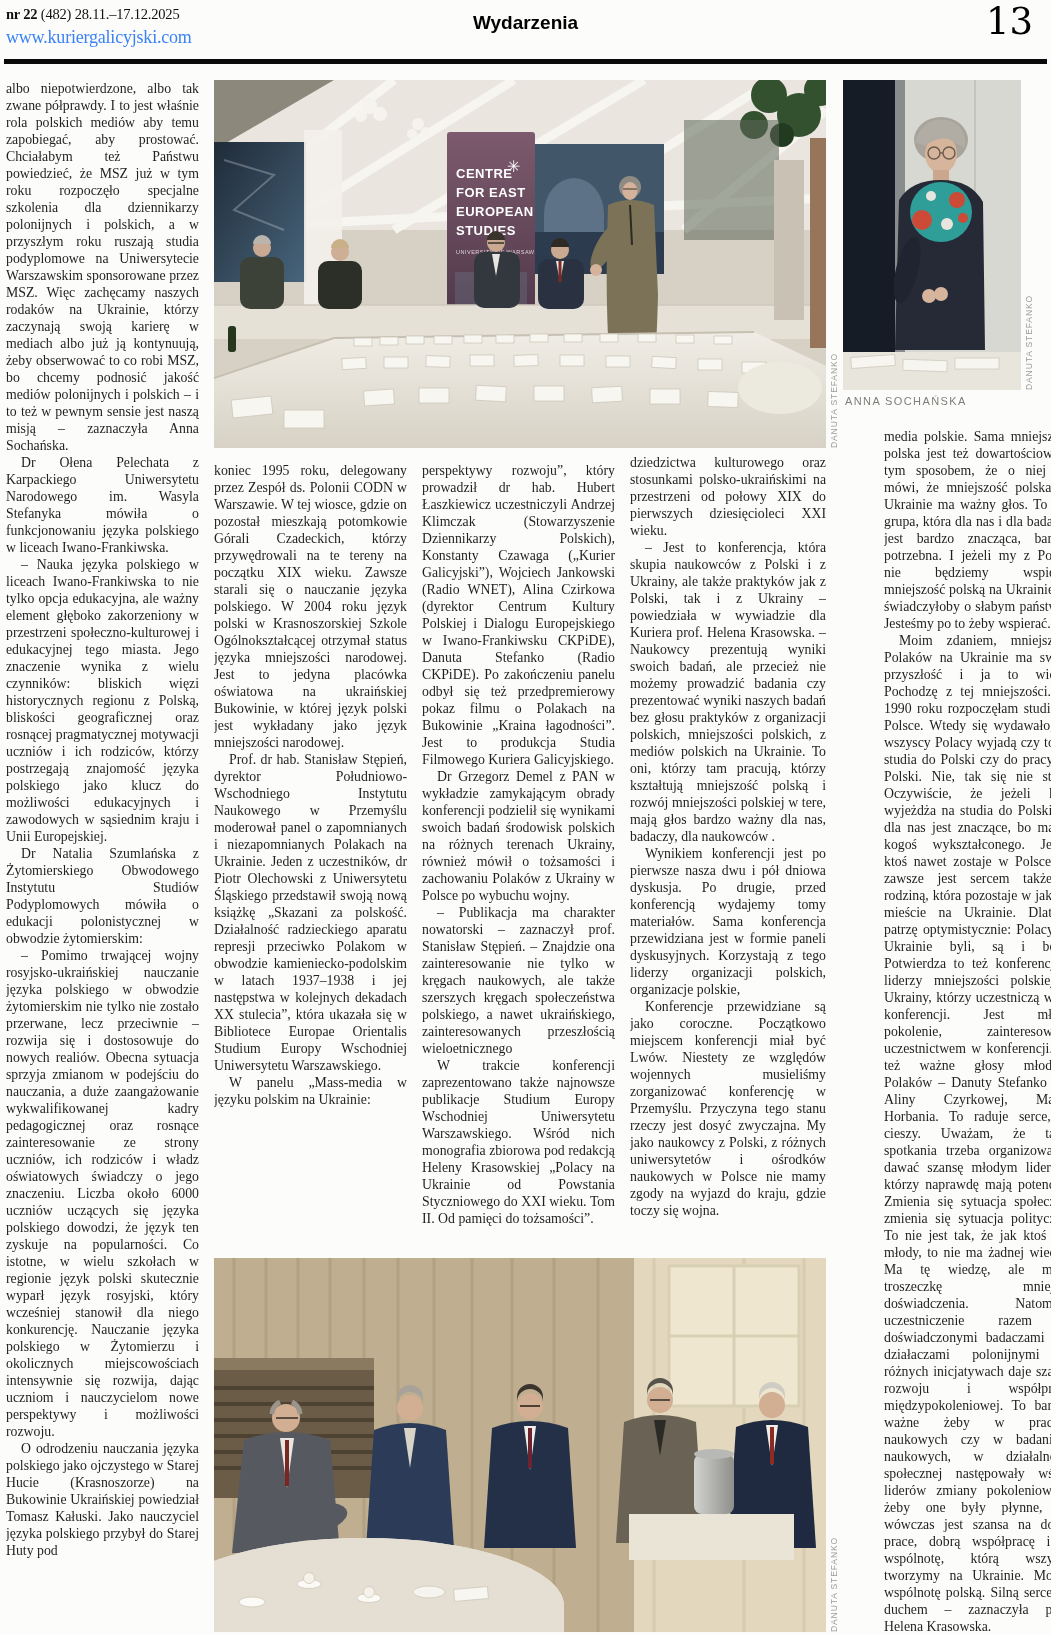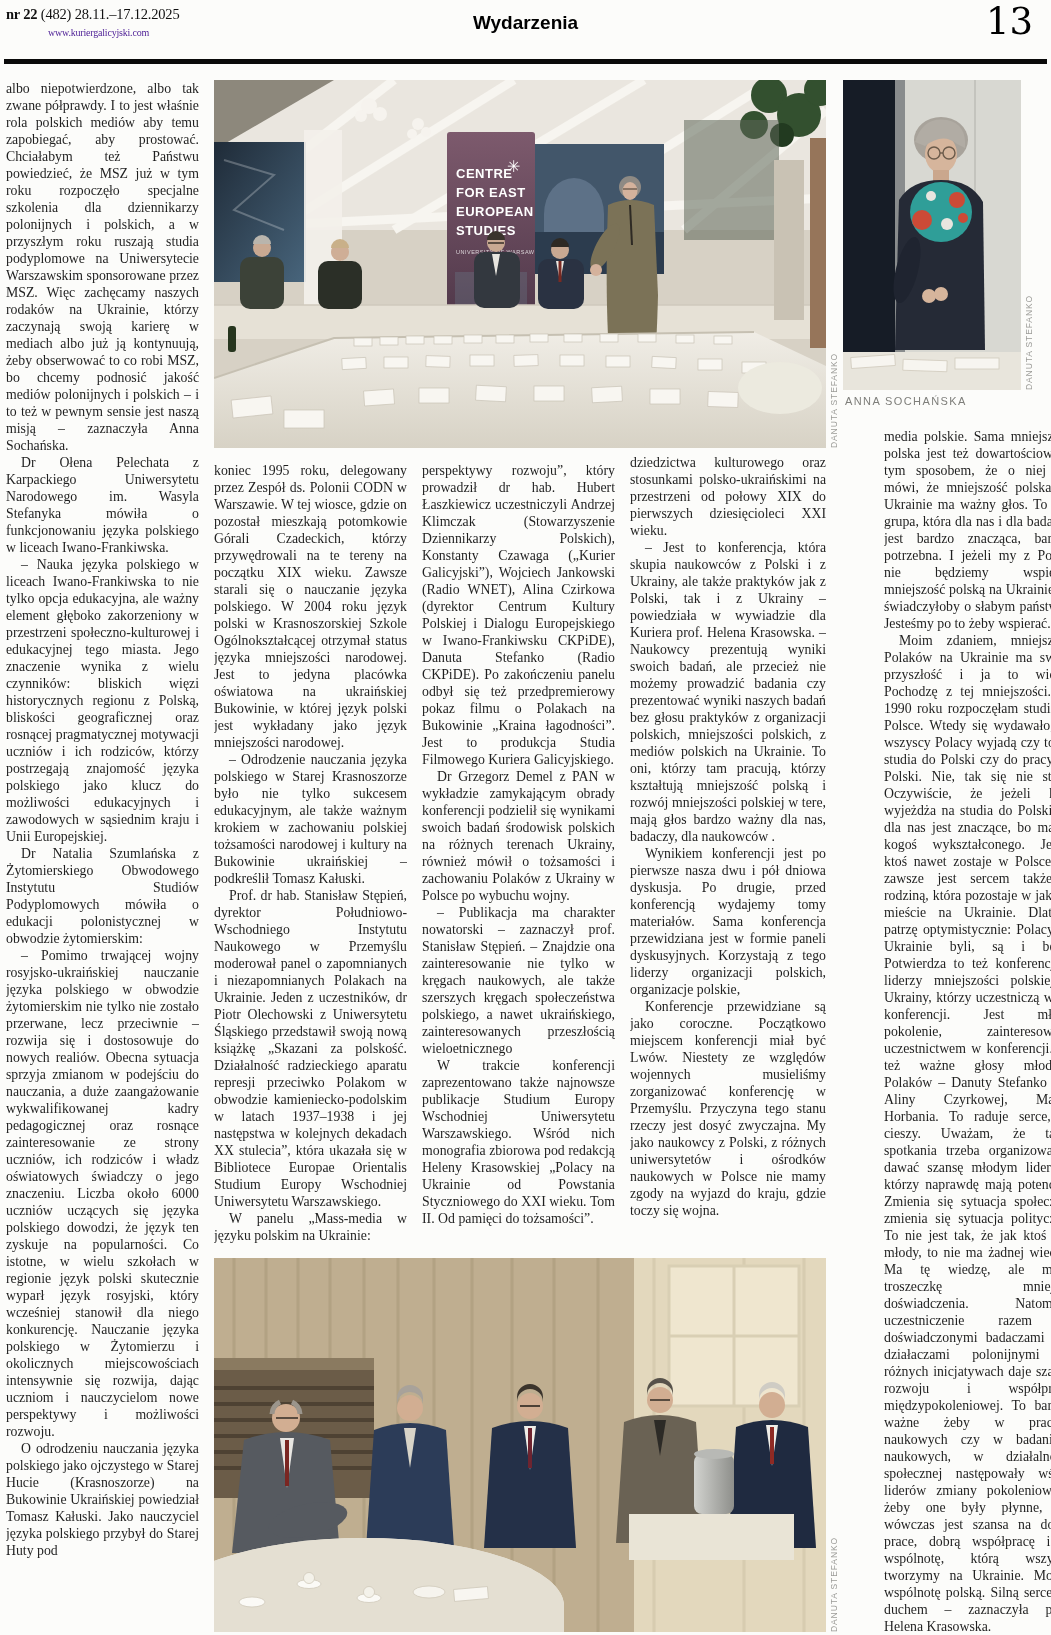--- a/index.html
+++ b/index.html
@@ -1,21 +1,21 @@
 <!DOCTYPE html>
 <html lang="pl"><head>
 <meta charset="utf-8">
 <style>
   html,body{margin:0;padding:0;background:#e8e8e8;}
   .page{position:relative;width:1051px;height:1635px;background:#fcfcfa;overflow:hidden;
         font-family:"Liberation Serif","DejaVu Serif",serif;}
   
   .hdr-issue{position:absolute;left:6px;top:6px;font-size:14.5px;color:#111;letter-spacing:-.2px;white-space:nowrap;}
   .hdr-issue b{font-weight:bold;}
-  .hdr-site{position:absolute;left:6px;top:27px;font-size:10px;color:#4c1d95;letter-spacing:-.2px;margin-left:42px;}
+  .hdr-site{position:absolute;left:6px;top:27px;font-size:18px;color:#3b82f6;letter-spacing:-.2px;}
   .hdr-section{position:absolute;left:0;right:0;top:12px;text-align:center;font-weight:bold;font-size:19px;color:#000;
                font-family:Liberation Sans, sans-serif;}
   .hdr-page{position:absolute;right:18px;top:0px;font-weight:normal;font-size:37px;color:#000;
             font-family:"DejaVu Serif",serif;}
   .hdr-rule{position:absolute;left:4px;right:4px;top:59px;height:5px;background:#0a0a0a;}
   
   .col{position:absolute;text-align:justify;color:#1f1f1f;font-size:13.8px;line-height:17px;overflow:hidden;
        font-family:"Liberation Serif","DejaVu Serif",serif;}
   .col p{margin:0;padding:0;}
   .col p + p{text-indent:15px;}
@@ -331,21 +331,20 @@
   <div class="col col1">
       <p>albo niepotwierdzone, albo tak zwane półprawdy. I to jest właśnie rola polskich mediów aby temu zapobiegać, aby prostować. Chciałabym też Państwu powiedzieć, że MSZ już w tym roku rozpoczęło specjalne szkolenia dla dziennikarzy polonijnych i polskich, a w przyszłym roku ruszają studia podyplomowe na Uniwersytecie Warszawskim sponsorowane przez MSZ. Więc zachęcamy naszych rodaków na Ukrainie, którzy zaczynają swoją karierę w mediach albo już ją kontynuują, żeby obserwować to co robi MSZ, bo chcemy podnosić jakość mediów polonijnych i polskich – i to też w pewnym sensie jest naszą misją – zaznaczyła Anna Sochańska.</p>
       <p>Dr Ołena Pelechata z Karpackiego Uniwersytetu Narodowego im. Wasyla Stefanyka mówiła o funkcjonowaniu języka polskiego w liceach Iwano-Frankiwska.</p>
       <p>– Nauka języka polskiego w liceach Iwano-Frankiwska to nie tylko opcja edukacyjna, ale ważny element głęboko zakorzeniony w przestrzeni społeczno-kulturowej i edukacyjnej tego miasta. Jego znaczenie wynika z wielu czynników: bliskich więzi historycznych regionu z Polską, bliskości geograficznej oraz rosnącej pragmatycznej motywacji uczniów i ich rodziców, którzy postrzegają znajomość języka polskiego jako klucz do możliwości edukacyjnych i zawodowych w sąsiednim kraju i Unii Europejskiej.</p>
       <p>Dr Natalia Szumlańska z Żytomierskiego Obwodowego Instytutu Studiów Podyplomowych mówiła o edukacji polonistycznej w obwodzie żytomierskim:</p>
       <p>– Pomimo trwającej wojny rosyjsko-ukraińskiej nauczanie języka polskiego w obwodzie żytomierskim nie tylko nie zostało przerwane, lecz przeciwnie – rozwija się i dostosowuje do nowych realiów. Obecna sytuacja sprzyja zmianom w podejściu do nauczania, a duże zaangażowanie wykwalifikowanej kadry pedagogicznej oraz rosnące zainteresowanie ze strony uczniów, ich rodziców i władz oświatowych świadczy o jego znaczeniu. Liczba około 6000 uczniów uczących się języka polskiego dowodzi, że język ten zyskuje na popularności. Co istotne, w wielu szkołach w regionie język polski skutecznie wyparł język rosyjski, który wcześniej stanowił dla niego konkurencję. Nauczanie języka polskiego w Żytomierzu i okolicznych miejscowościach intensywnie się rozwija, dając uczniom i nauczycielom nowe perspektywy i możliwości rozwoju.</p>
       <p>O odrodzeniu nauczania języka polskiego jako ojczystego w Starej Hucie (Krasnoszorze) na Bukowinie Ukraińskiej powiedział Tomasz Kałuski. Jako nauczyciel języka polskiego przybył do Starej Huty pod</p>
     </div>
   <div class="col col2">
       <p>koniec 1995 roku, delegowany przez Zespół ds. Polonii CODN w Warszawie. W tej wiosce, gdzie on pozostał mieszkają potomkowie Górali Czadeckich, którzy przywędrowali na te tereny na początku XIX wieku. Zawsze starali się o nauczanie języka polskiego. W 2004 roku język polski w Krasnoszorskiej Szkole Ogólnokształcącej otrzymał status języka mniejszości narodowej. Jest to jedyna placówka oświatowa na ukraińskiej Bukowinie, w której język polski jest wykładany jako język mniejszości narodowej.</p>
-      <p>– Odrodzenie nauczania języka polskiego w Starej Krasnoszorze było nie tylko sukcesem edukacyjnym, ale także ważnym krokiem w zachowaniu polskiej tożsamości narodowej i kultury na Bukowinie ukraińskiej – podkreślił Tomasz Kałuski.</p>
       <p>Prof. dr hab. Stanisław Stępień, dyrektor Południowo-Wschodniego Instytutu Naukowego w Przemyślu moderował panel o zapomnianych i niezapomnianych Polakach na Ukrainie. Jeden z uczestników, dr Piotr Olechowski z Uniwersytetu Śląskiego przedstawił swoją nową książkę „Skazani za polskość. Działalność radzieckiego aparatu represji przeciwko Polakom w obwodzie kamieniecko-podolskim w latach 1937–1938 i jej następstwa w kolejnych dekadach XX stulecia”, która ukazała się w Bibliotece Europae Orientalis Studium Europy Wschodniej Uniwersytetu Warszawskiego.</p>
       <p>W panelu „Mass-media w języku polskim na Ukrainie:</p>
     </div>
   <div class="col col3">
       <p>perspektywy rozwoju”, który prowadził dr hab. Hubert Łaszkiewicz uczestniczyli Andrzej Klimczak (Stowarzyszenie Dziennikarzy Polskich), Konstanty Czawaga („Kurier Galicyjski”), Wojciech Jankowski (Radio WNET), Alina Czirkowa (dyrektor Centrum Kultury Polskiej i Dialogu Europejskiego w Iwano-Frankiwsku CKPiDE), Danuta Stefanko (Radio CKPiDE). Po zakończeniu panelu odbył się też przedpremierowy pokaz filmu o Polakach na Bukowinie „Kraina łagodności”. Jest to produkcja Studia Filmowego Kuriera Galicyjskiego.</p>
       <p>Dr Grzegorz Demel z PAN w wykładzie zamykającym obrady konferencji podzielił się wynikami swoich badań środowisk polskich na różnych terenach Ukrainy, również mówił o tożsamości i zachowaniu Polaków z Ukrainy w Polsce po wybuchu wojny.</p>
       <p>– Publikacja ma charakter nowatorski – zaznaczył prof. Stanisław Stępień. – Znajdzie ona zainteresowanie nie tylko w kręgach naukowych, ale także szerszych kręgach społeczeństwa polskiego, a nawet ukraińskiego, zainteresowanych przeszłością wieloetnicznego</p>
       <p>W trakcie konferencji zaprezentowano także najnowsze publikacje Studium Europy Wschodniej Uniwersytetu Warszawskiego. Wśród nich monografia zbiorowa pod redakcją Heleny Krasowskiej „Polacy na Ukrainie od Powstania Styczniowego do XXI wieku. Tom II. Od pamięci do tożsamości”.</p>
     </div>
   <div class="col col4">

